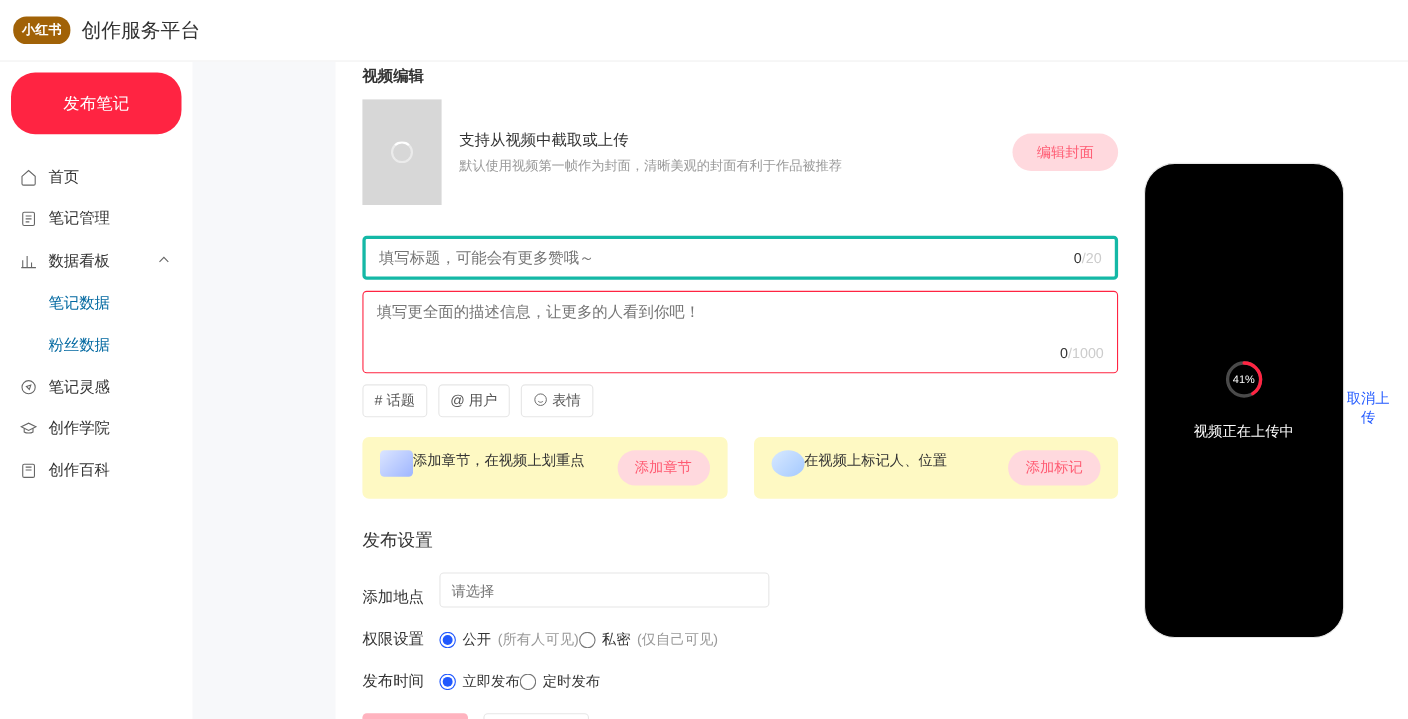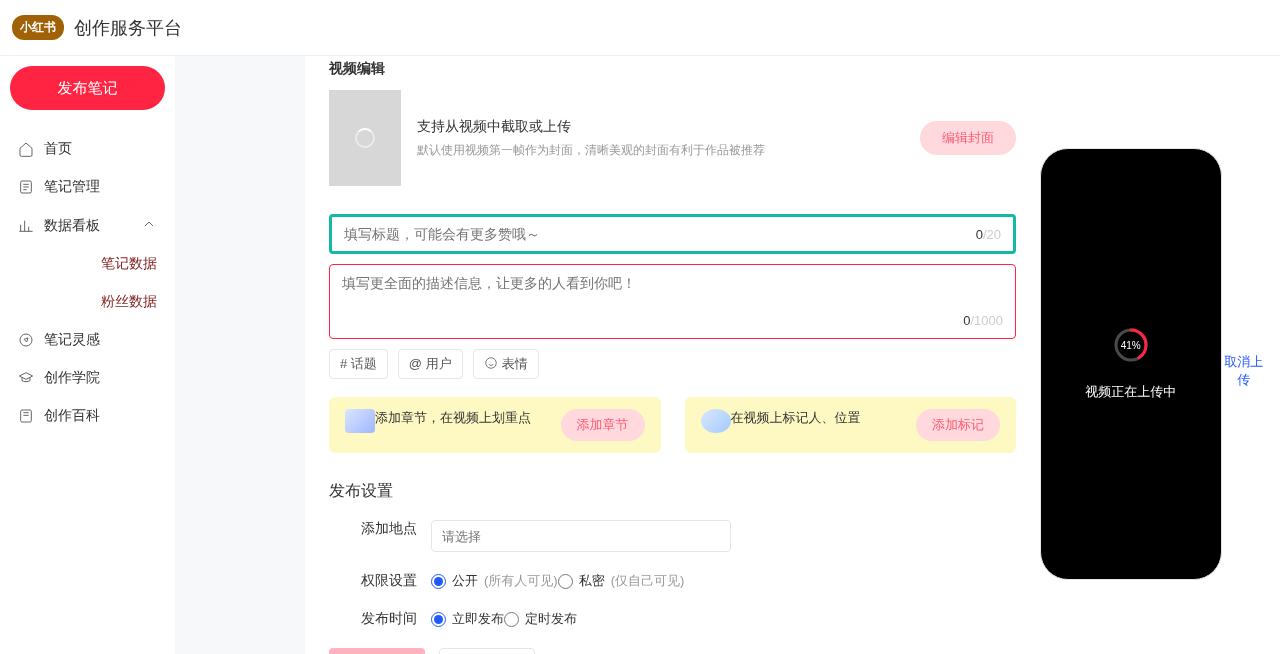--- a/index.html
+++ b/index.html
@@ -5,25 +5,25 @@
 * { margin: 0; padding: 0; box-sizing: border-box; }
 body { font-family: -apple-system, BlinkMacSystemFont, "PingFang SC", "Microsoft YaHei", sans-serif; background: #fff; color: #333; font-size: 14px; }
 
 .header { height: 56px; display: flex; align-items: center; padding: 0 12px; border-bottom: 1px solid #f0f0f0; }
 .logo { background: #a16207; color: #fff; font-size: 12px; font-weight: bold; padding: 4px 8px; border-radius: 12px; margin-right: 10px; }
 .platform-title { font-size: 18px; font-weight: 500; color: #333; }
 
 .layout { display: flex; height: calc(100vh - 56px); }
 
 .sidebar { width: 175px; padding: 10px; display: flex; flex-direction: column; }
-.publish-btn { background: #ff2442; color: #fff; border: none; border-radius: 22px; height: 44px; font-size: 15px; cursor: pointer; margin-bottom: 20px; }
+.publish-btn { background: #ff2442; color: #fff; border: none; border-radius: 22px; height: 56px; font-size: 15px; cursor: pointer; margin-bottom: 20px; }
 .nav { list-style: none; }
 .nav-item { display: flex; align-items: center; padding: 10px 8px; color: #333; cursor: pointer; font-size: 14px; }
 .nav-item .icon { width: 16px; height: 16px; margin-right: 10px; display: inline-flex; align-items: center; justify-content: center; }
-.nav-item.sub { padding-left: 34px; color: #7f1d1d; justify-content: flex-end; }
+.nav-item.sub { padding-left: 34px; color: #0369a1; }
 .nav-item.toggle { justify-content: space-between; }
 .chev { width: 14px; height: 14px; }
 
 .spacer { width: 130px; background: #f7f8fa; }
 
 .main { flex: 1; padding: 0 24px 24px 24px; overflow-y: auto; }
 .section-title { font-size: 14px; color: #333; font-weight: bold; padding: 4px 0 12px 0; }
 
 .cover-row { display: flex; align-items: center; gap: 16px; margin-bottom: 28px; }
 .cover-thumb { width: 72px; height: 96px; background: #d7d7d7; display: flex; align-items: center; justify-content: center; }
@@ -46,21 +46,21 @@
 .tag-btn { border: 1px solid #e6e6e6; background: #fff; border-radius: 4px; padding: 5px 10px; font-size: 13px; color: #555; cursor: pointer; display: inline-flex; align-items: center; gap: 4px; }
 
 .feature-row { display: flex; gap: 24px; margin-bottom: 28px; }
 .feature-card { flex: 1; background: #fef9c3; border-radius: 6px; padding: 12px 16px; display: flex; }
 .feature-icon { width: 30px; height: 24px; background: linear-gradient(135deg,#dbe5ff,#9fb6ff); border-radius: 4px; position: relative; }
 .feature-icon.m2 { background: linear-gradient(135deg,#d8e9ff,#a4c9ff); border-radius: 50%; }
 .feature-card .txt { flex: 1; font-size: 13px; }
 .feature-btn { background: #ffd9de; color: #ff5b72; border: none; border-radius: 18px; padding: 7px 16px; font-size: 13px; cursor: pointer; }
 
 .settings-title { font-size: 16px; font-weight: 500; margin-bottom: 18px; }
-.setting-row { display: flex; align-items: flex-start; margin-bottom: 20px; margin-left: 32px; }
+.setting-row { display: flex; align-items: flex-end; margin-bottom: 20px; }
 .setting-label { width: 70px; font-size: 14px; color: #333; }
 .loc-input { border: 1px solid #e6e6e6; border-radius: 4px; height: 32px; padding: 0 10px; outline: none; font-size: 13px; width: 300px; }
 .radio-group { display: flex; align-items: center; }
 .radio-item { display: inline-flex; align-items: center; gap: 6px; font-size: 13px; cursor: pointer; }
 .radio-item input { accent-color: #2159ff; width: 15px; height: 15px; }
 .hint { color: #999; }
 
 .action-row { display: flex; gap: 14px; margin-top: 10px; }
 .submit-btn { background: #ffb3bf; color: #fff; border: none; border-radius: 4px; width: 96px; height: 40px; font-size: 14px; cursor: not-allowed; }
 .cancel-btn { background: #fff; border: 1px solid #e6e6e6; border-radius: 4px; width: 96px; height: 40px; font-size: 14px; cursor: pointer; }

